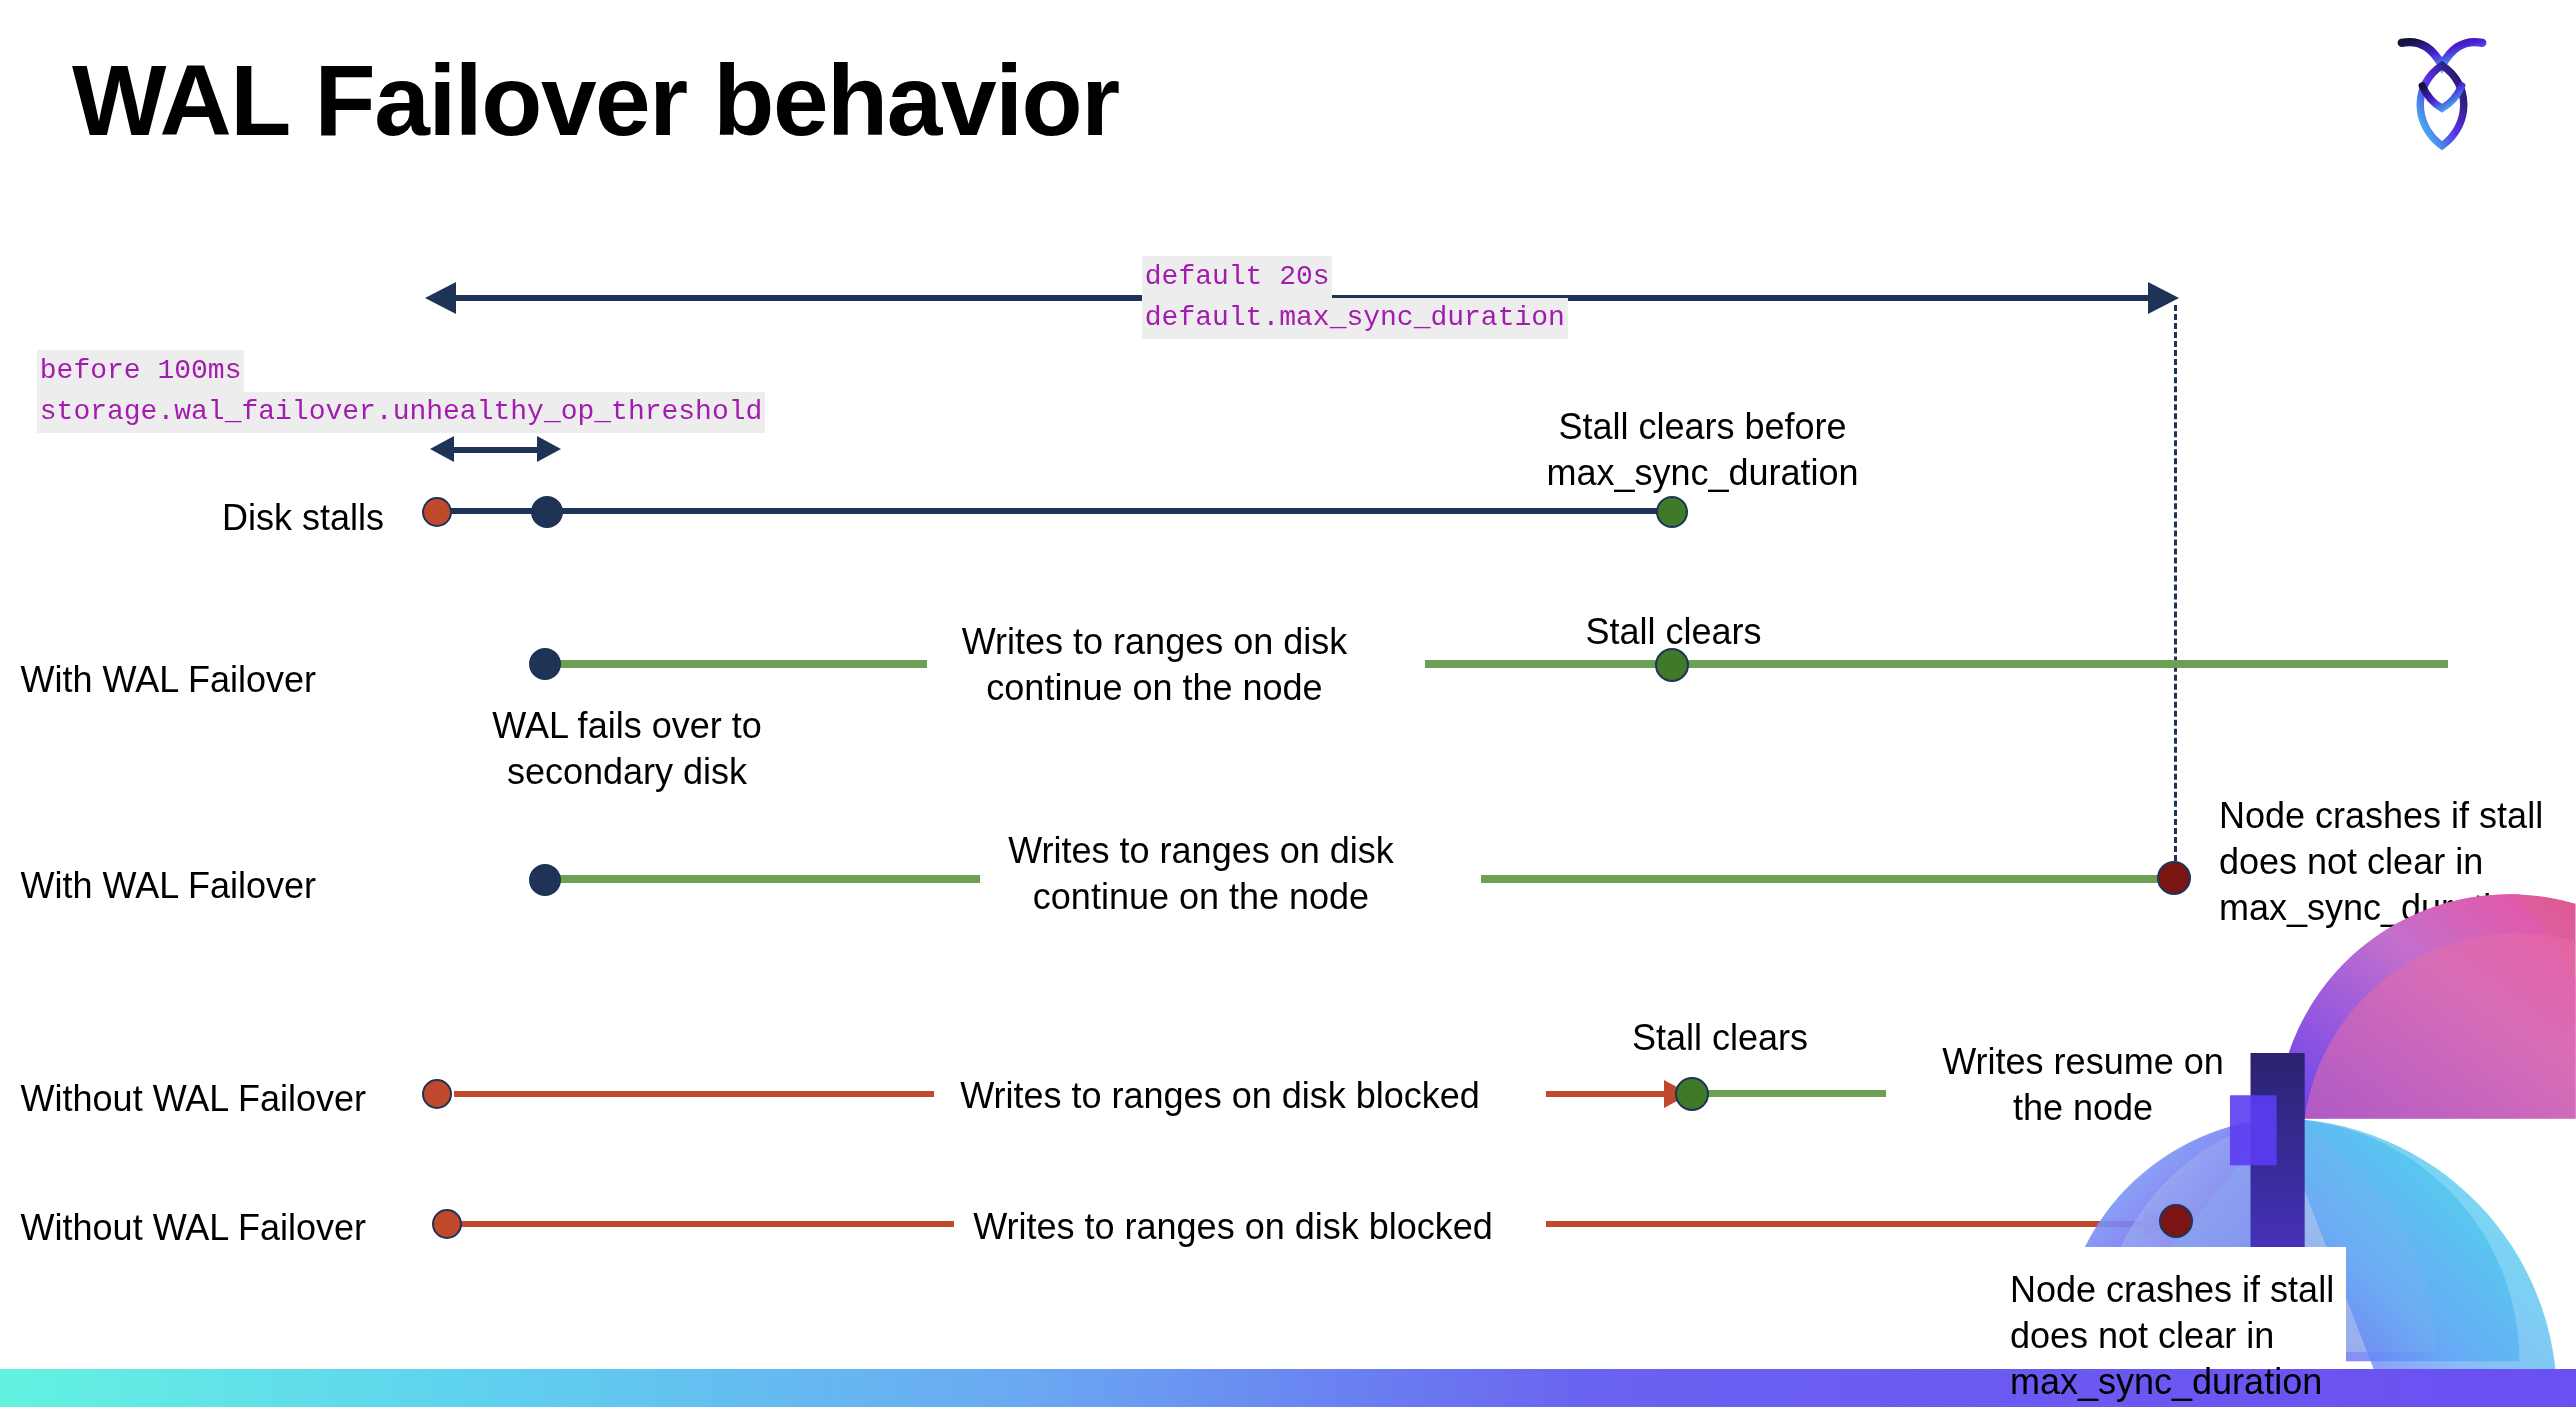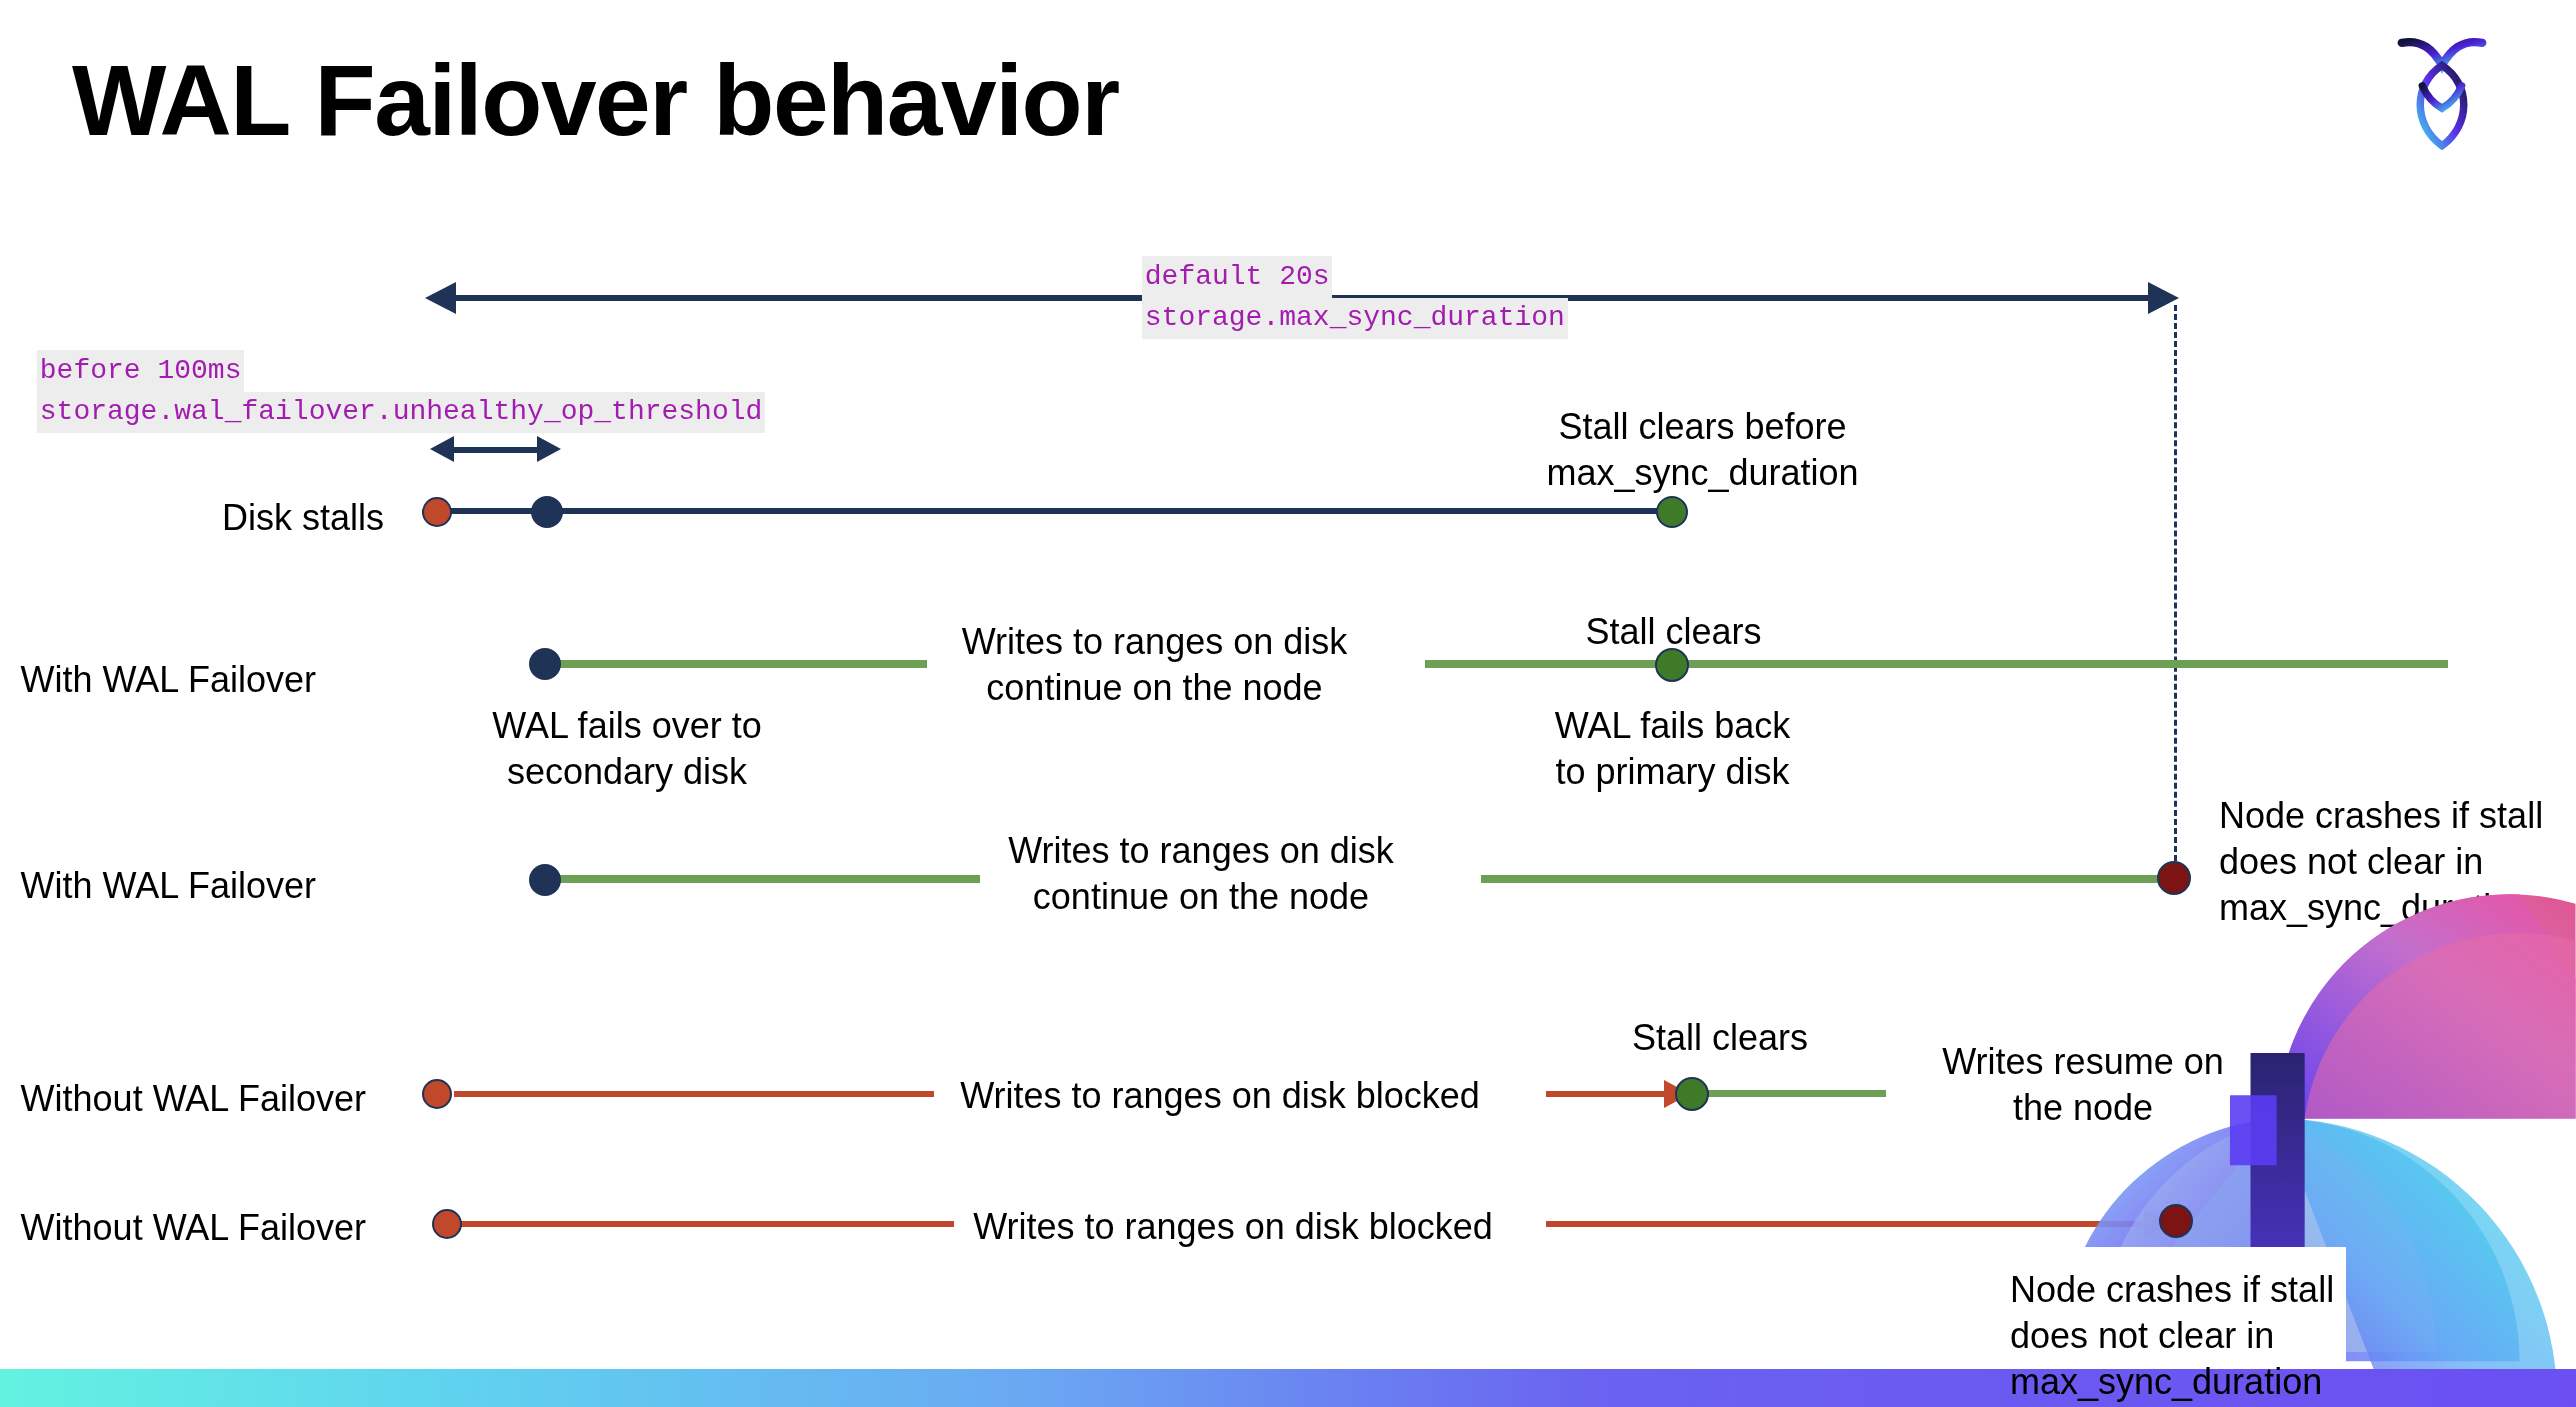--- a/index.html
+++ b/index.html
@@ -187,21 +187,21 @@
       <path d="M65 88 L65 128" fill="none" stroke="url(#lg2)" stroke-width="8" stroke-linecap="round"></path>
     </svg>
   </div>
 
   <div class="arrow-head left-navy" style="left:425px; top:282px;"></div>
   <div class="line navy" style="left:454px; top:295px; width:1696px;"></div>
   <div class="arrow-head right-navy" style="left:2148px; top:282px;"></div>
 
   <div class="code-label" style="left:1142px; top:256px;">
     <span>default 20s</span><br>
-    <span>storage.max_sync_duration</span>
+    <span>default.max_sync_duration</span>
   </div>
 
   <div class="code-label" style="left:37px; top:350px;">
     <span>before 100ms</span><br>
     <span>storage.wal_failover.unhealthy_op_threshold</span>
   </div>
 
   <div class="arrow-head left-navy-sm" style="left:430px; top:436px;"></div>
   <div class="line navy" style="left:452px; top:447px; width:86px;"></div>
   <div class="arrow-head right-navy-sm" style="left:537px; top:436px;"></div>
@@ -225,22 +225,20 @@
   <div class="line green" style="left:1425px; top:660px; width:1023px;"></div>
 
   <div class="dot navy" style="left:529px; top:648px; width:32px; height:32px;"></div>
   <div class="dot green" style="left:1655px; top:648px; width:34px; height:34px;"></div>
 
   <div class="note center" style="left:935px; top:619px; width:439px;">Writes to ranges on disk
 continue on the node</div>
   <div class="note center" style="left:1524px; top:609px; width:299px;">Stall clears</div>
   <div class="note center" style="left:426px; top:703px; width:402px;">WAL fails over to
 secondary disk</div>
-  <div class="note center" style="left:1490px; top:703px; width:365px;">WAL fails  back
-to primary disk</div>
 
   <div class="row-label" style="left:20.6px; top:862px;">With WAL Failover</div>
 
   <div class="line green" style="left:546px; top:875px; width:434px;"></div>
   <div class="line green" style="left:1481px; top:875px; width:692px;"></div>
 
   <div class="dot navy" style="left:529px; top:864px; width:32px; height:32px;"></div>
   <div class="dot darkred" style="left:2157px; top:861px; width:34px; height:34px;"></div>
 
   <div class="note center" style="left:972px; top:828px; width:458px;">Writes to ranges on disk

